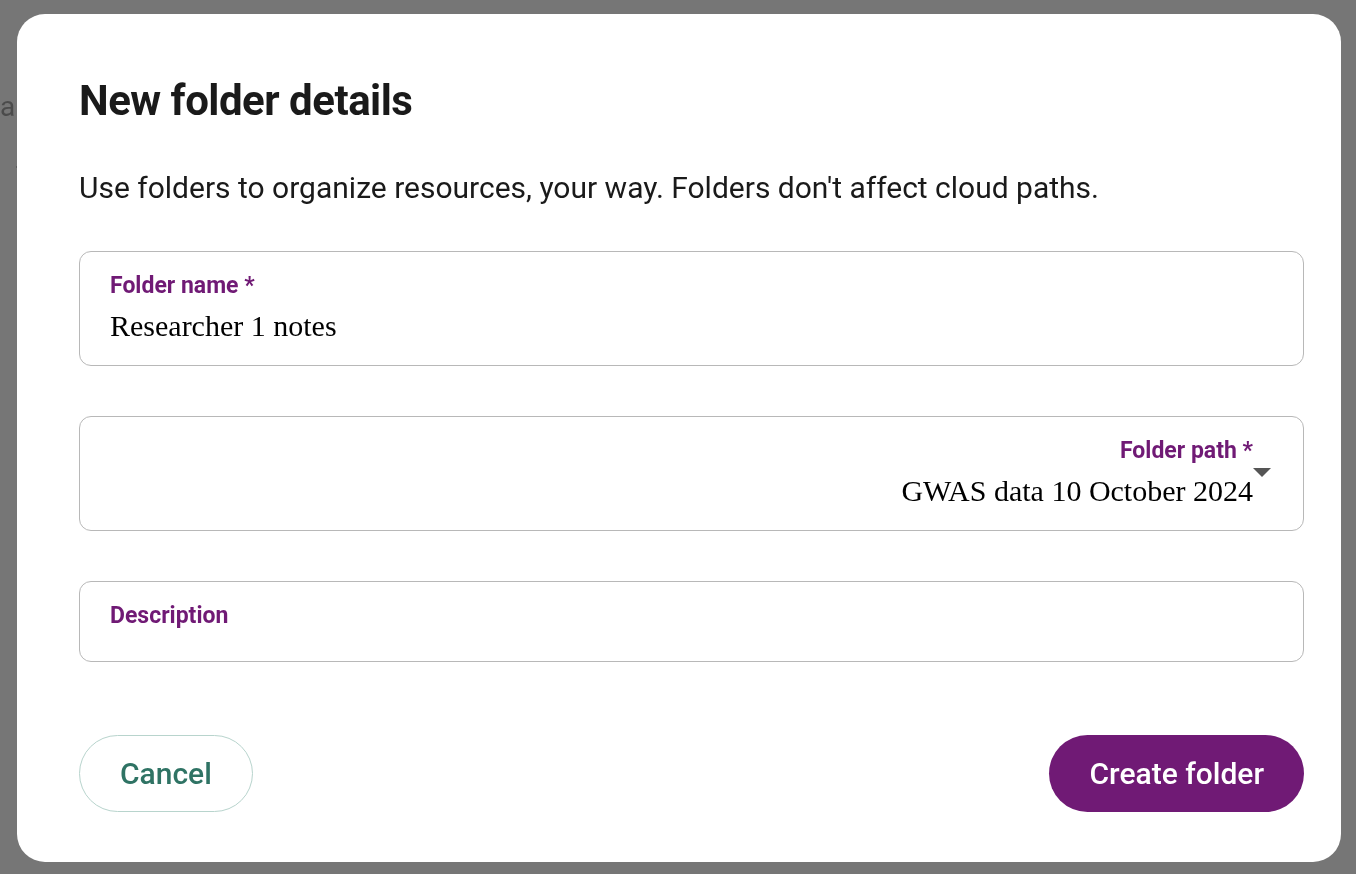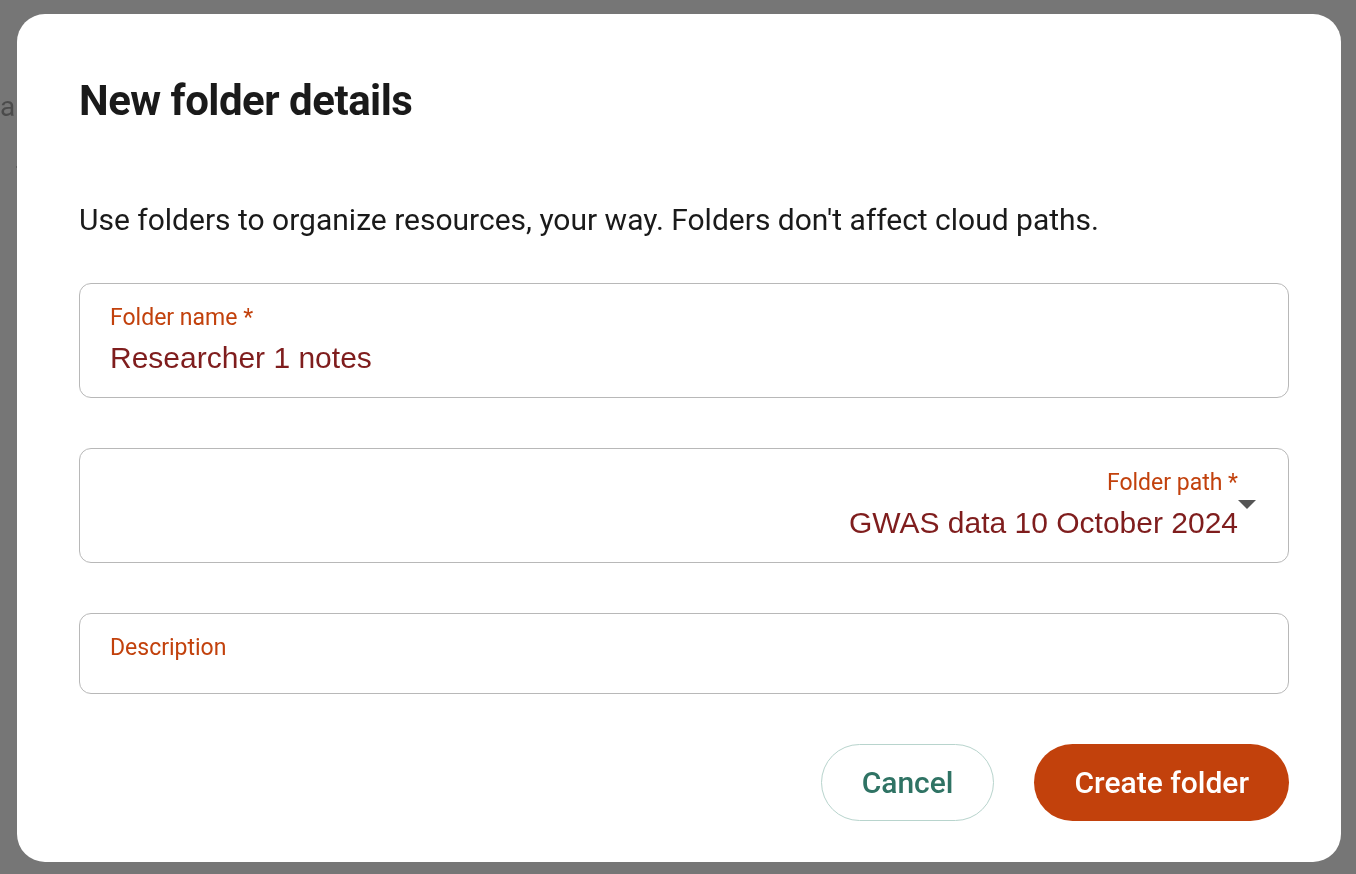--- a/index.html
+++ b/index.html
@@ -50,67 +50,67 @@
     }
     
     .modal {
       position: absolute;
       top: 14px;
       left: 17px;
       width: 1324px;
       height: 848px;
       background: #fff;
       border-radius: 28px;
-      padding: 62px 52px 50px 62px;
+      padding: 62px 37px 50px 62px;
       display: flex;
       flex-direction: column;
     }
     
     .modal-title {
       font-size: 42px;
       font-weight: 700;
       color: #1a1a1a;
       margin-bottom: 42px;
       letter-spacing: -0.5px;
     }
     
     .modal-description {
       font-size: 30px;
       color: #1a1a1a;
       margin-bottom: 42px;
       line-height: 1.4;
-      margin-top: 32px;
     }
     
     .form-field {
       border: 1.5px solid #b8b8b8;
       border-radius: 12px;
       padding: 20px 30px 22px 30px;
       margin-bottom: 50px;
       position: relative;
     }
     
     .form-field:last-of-type {
       margin-bottom: 0;
     }
     
     .field-label {
       font-size: 23px;
-      color: #c2410c;
+      color: #701a75;
       margin-bottom: 10px;
       display: block;
+      font-weight: bold;
     }
     
     .field-input {
       border: none;
       outline: none;
       font-size: 30px;
-      color: #7f1d1d;
+      color: #000000;
       width: 100%;
-      font-family: Liberation Sans, sans-serif;
+      font-family: Liberation Serif, serif;
       background: transparent;
     }
     
     .dropdown-field {
       display: flex;
       align-items: center;
       text-align: right;
     }
     
     .dropdown-content {
@@ -121,21 +121,21 @@
       width: 0;
       height: 0;
       border-left: 9px solid transparent;
       border-right: 9px solid transparent;
       border-top: 9px solid #555;
       margin-right: 2px;
     }
     
     .button-row {
       display: flex;
-      justify-content: flex-end;
+      justify-content: space-between;
       gap: 40px;
       margin-top: auto;
     }
     
     .btn {
       padding: 20px 40px;
       border-radius: 100px;
       font-size: 30px;
       font-weight: 500;
       cursor: pointer;
@@ -143,21 +143,21 @@
       border: none;
     }
     
     .btn-cancel {
       background: #fff;
       color: #2f7364;
       border: 1.5px solid #b8d4cd;
     }
     
     .btn-primary {
-      background: #c2410c;
+      background: #701a75;
       color: #fff;
     }
   </style>
 </head>
 <body>
 
 <div class="background-text bg-text-1">a</div>
 <div class="background-text bg-text-2">fi</div>
 <div class="background-text bg-text-3">i</div>
 

